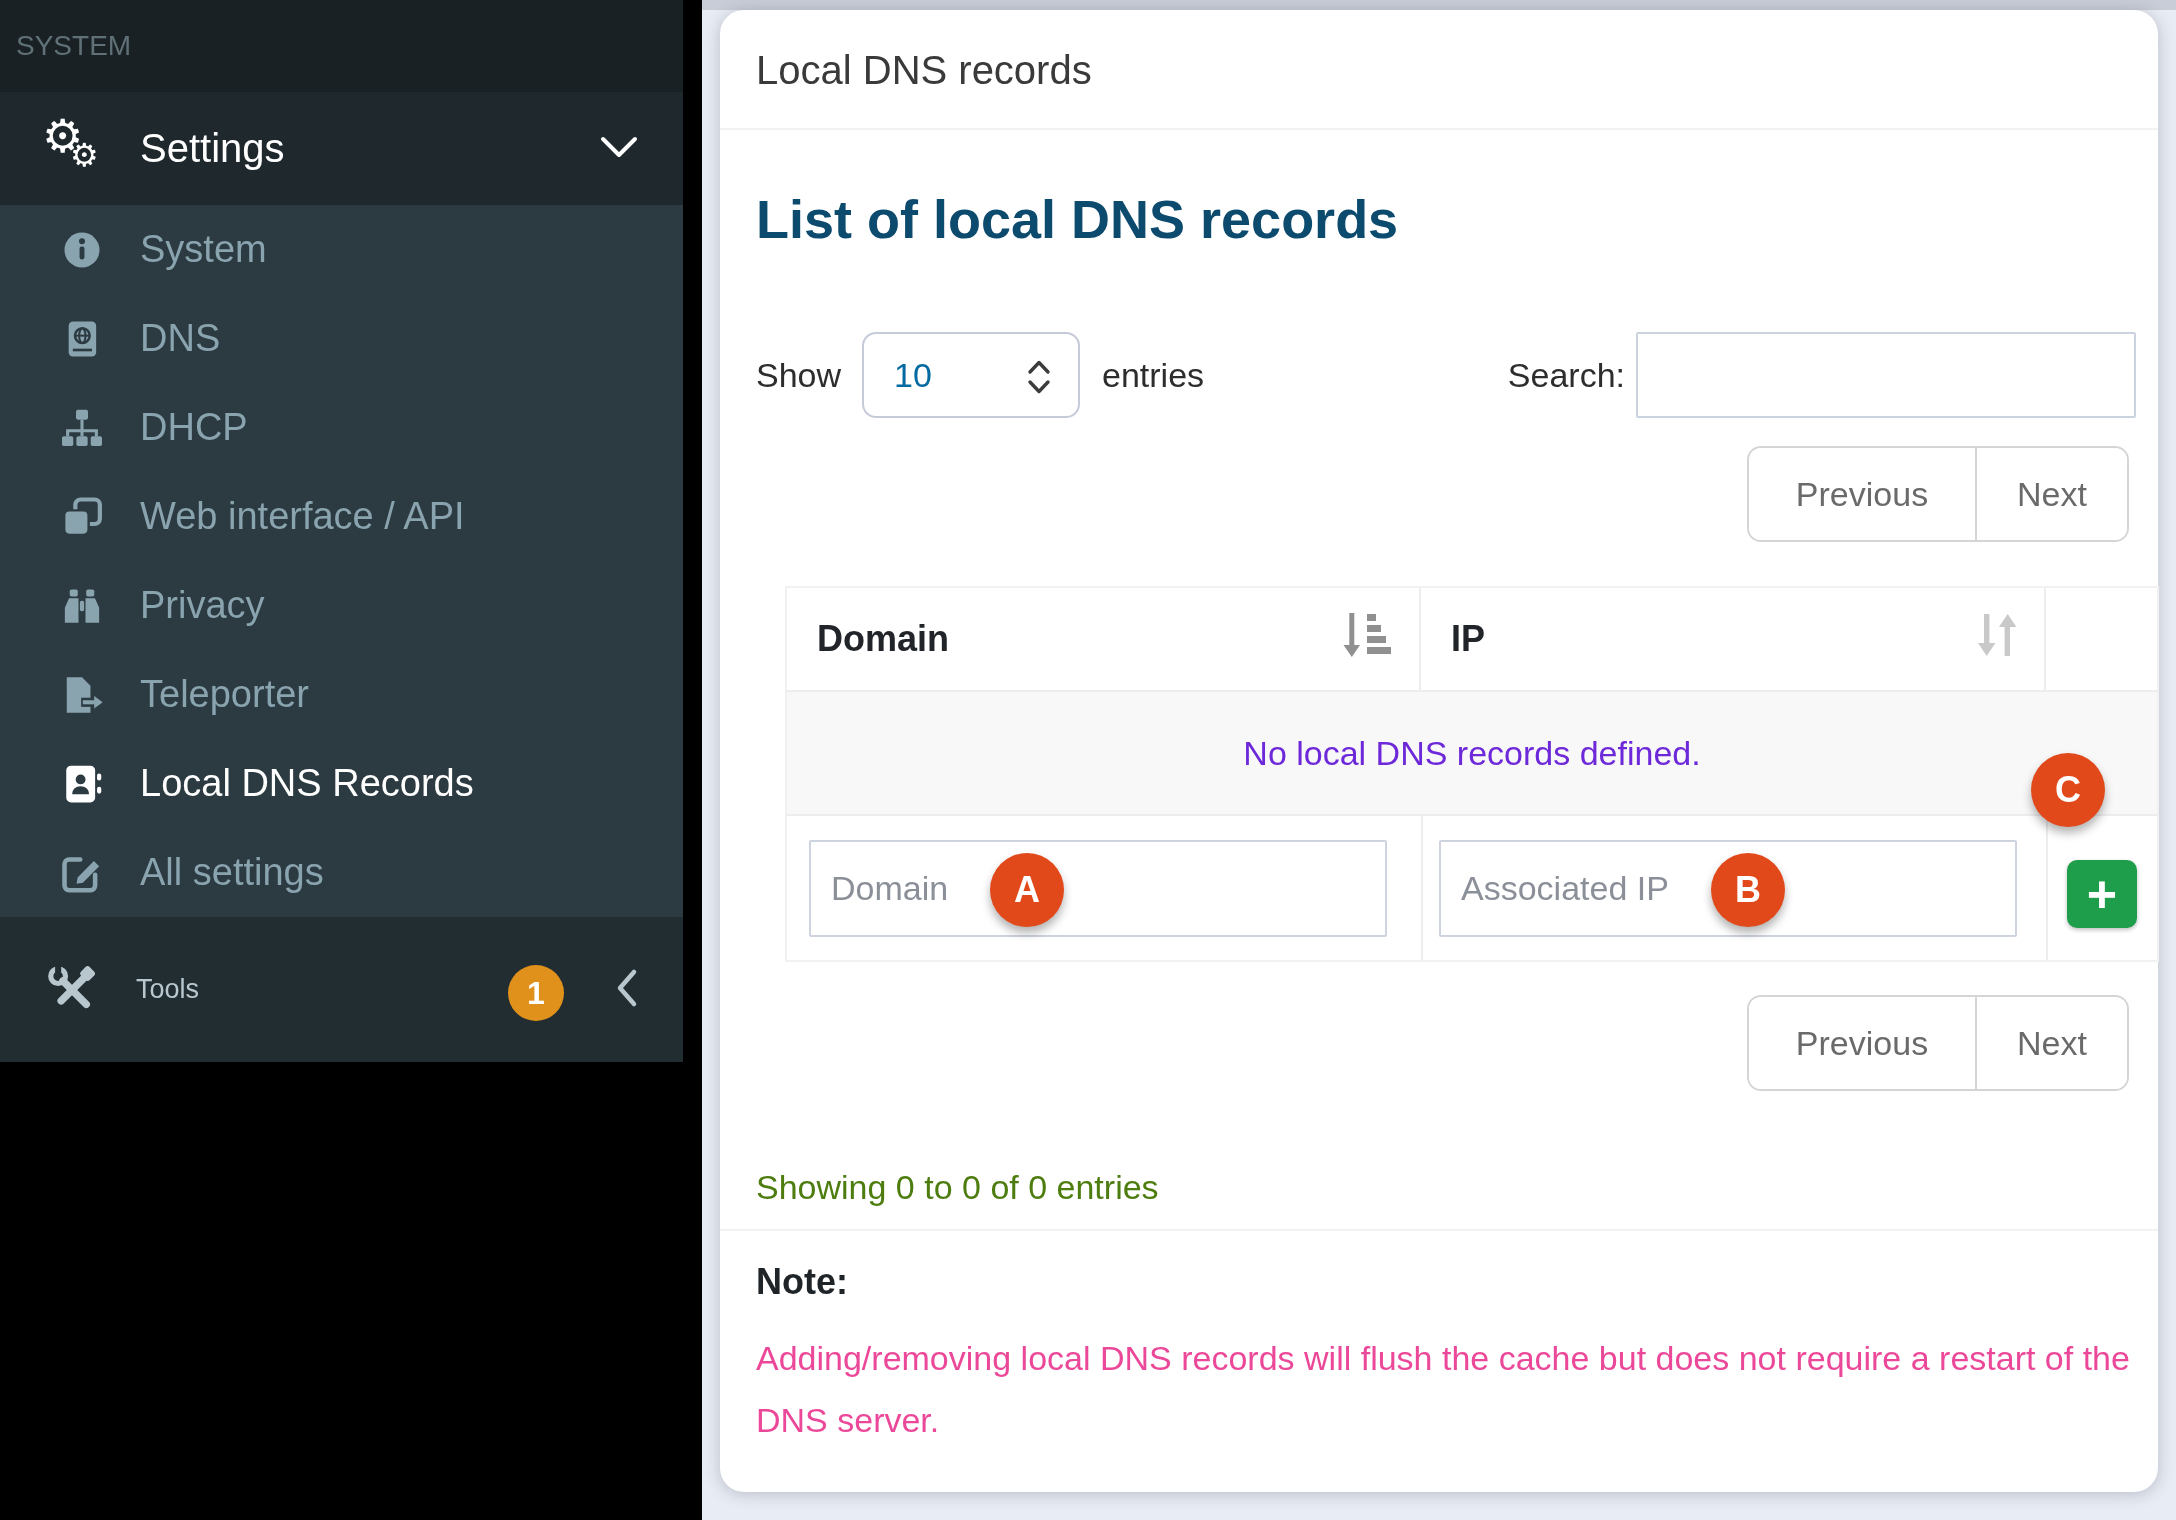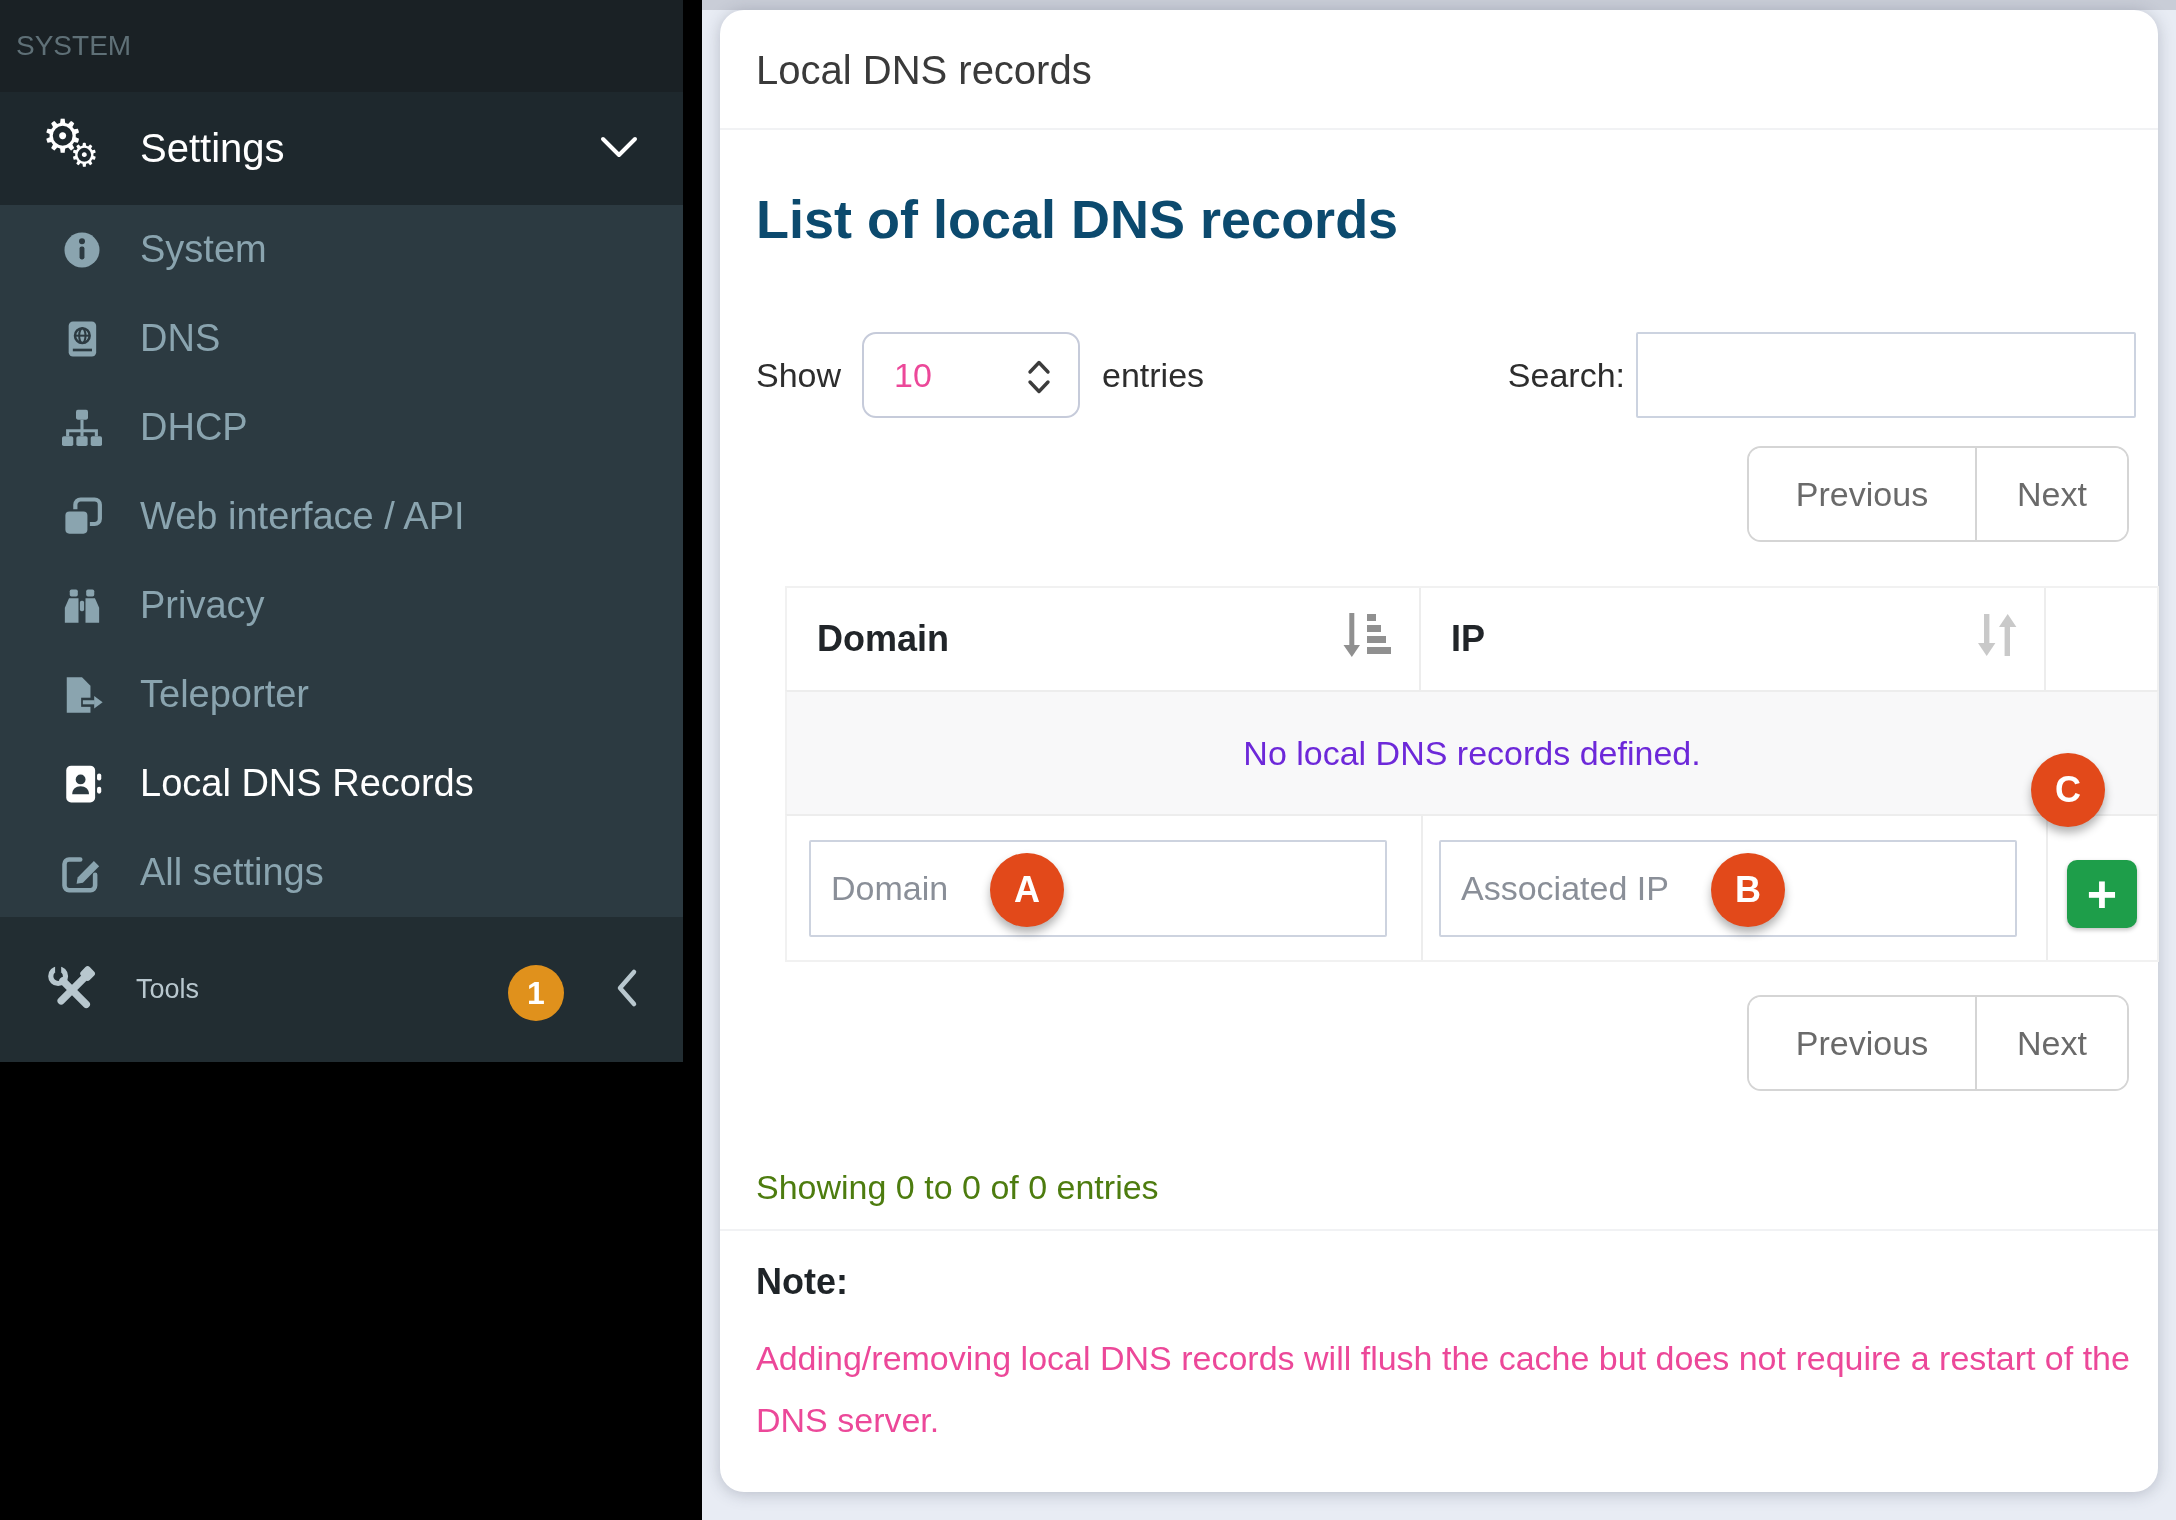--- a/index.html
+++ b/index.html
@@ -40,21 +40,21 @@
           border-radius:24px; box-shadow:0 2px 16px rgba(60,70,90,.28); }
   .card-header { position:absolute; left:0; top:0; width:100%; height:120px;
           border-bottom:2px solid #f1f2f4; }
   .card-title { position:absolute; left:36px; top:0; line-height:120px; font-size:40px; color:#3a3a3a; }
   .h2 { position:absolute; left:36px; top:178px; font-size:54px; font-weight:600; color:#0c4a6e; }
 
   .controls { position:absolute; left:0; top:322px; width:100%; height:86px; font-size:34px; color:#2d2d2d; }
   .show-label { position:absolute; left:36px; line-height:86px; }
   .entries-select { position:absolute; left:142px; top:0; width:218px; height:86px;
           border:2px solid #c6cbda; border-radius:14px; background:#fff; cursor:pointer; }
-  .entries-select .val { position:absolute; left:30px; line-height:82px; font-size:34px; color:#ec4899; }
+  .entries-select .val { position:absolute; left:30px; line-height:82px; font-size:34px; color:#0369a1; }
   .entries-select svg { position:absolute; right:22px; top:24px; }
   .entries-label { position:absolute; left:382px; line-height:86px; }
   .search-label { position:absolute; left:745px; width:160px; text-align:right; line-height:86px; }
   .search-input { position:absolute; left:916px; top:0; width:500px; height:86px;
           border:2px solid #ccd3e0; border-radius:2px; background:#fff; font-size:34px; padding:0 20px;
           font-family:"Liberation Sans","DejaVu Sans",sans-serif; color:#333; }
 
   .pager { position:absolute; left:1027px; width:382px; height:96px; background:#fff;
           border:2px solid #d5d5d5; border-radius:14px; display:flex; }
   .pager.top { top:436px; } .pager.bottom { top:985px; }

